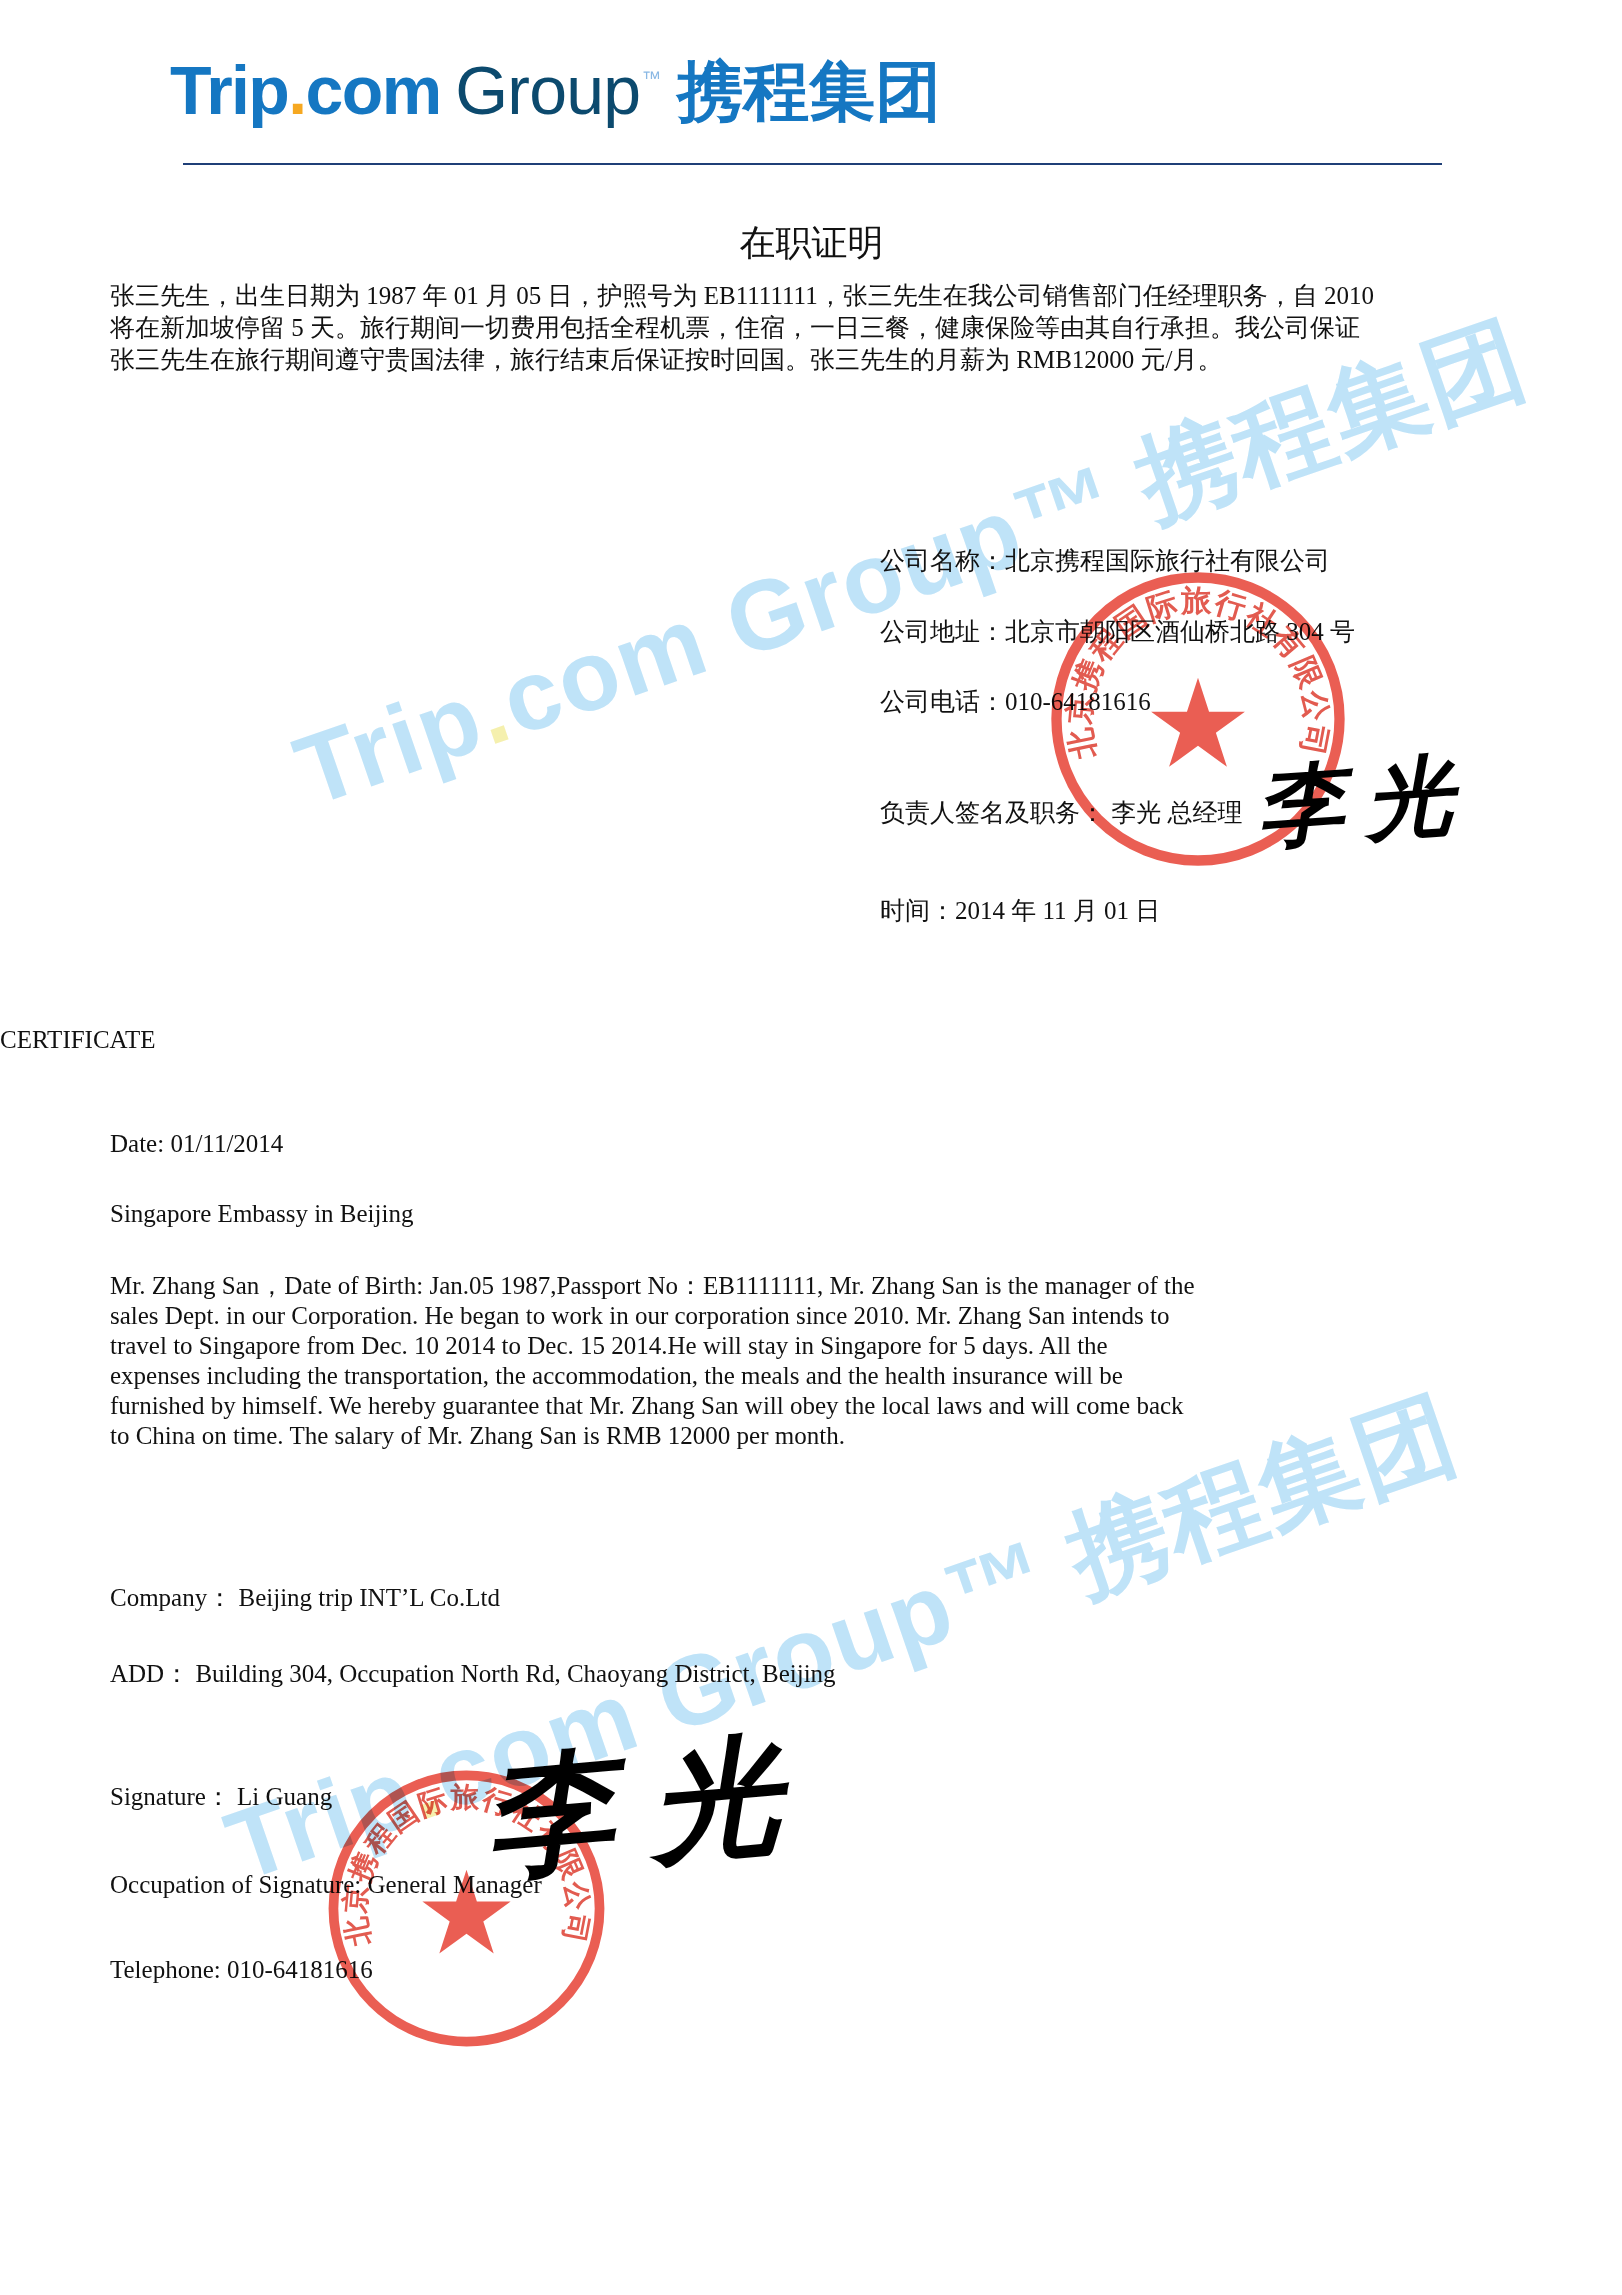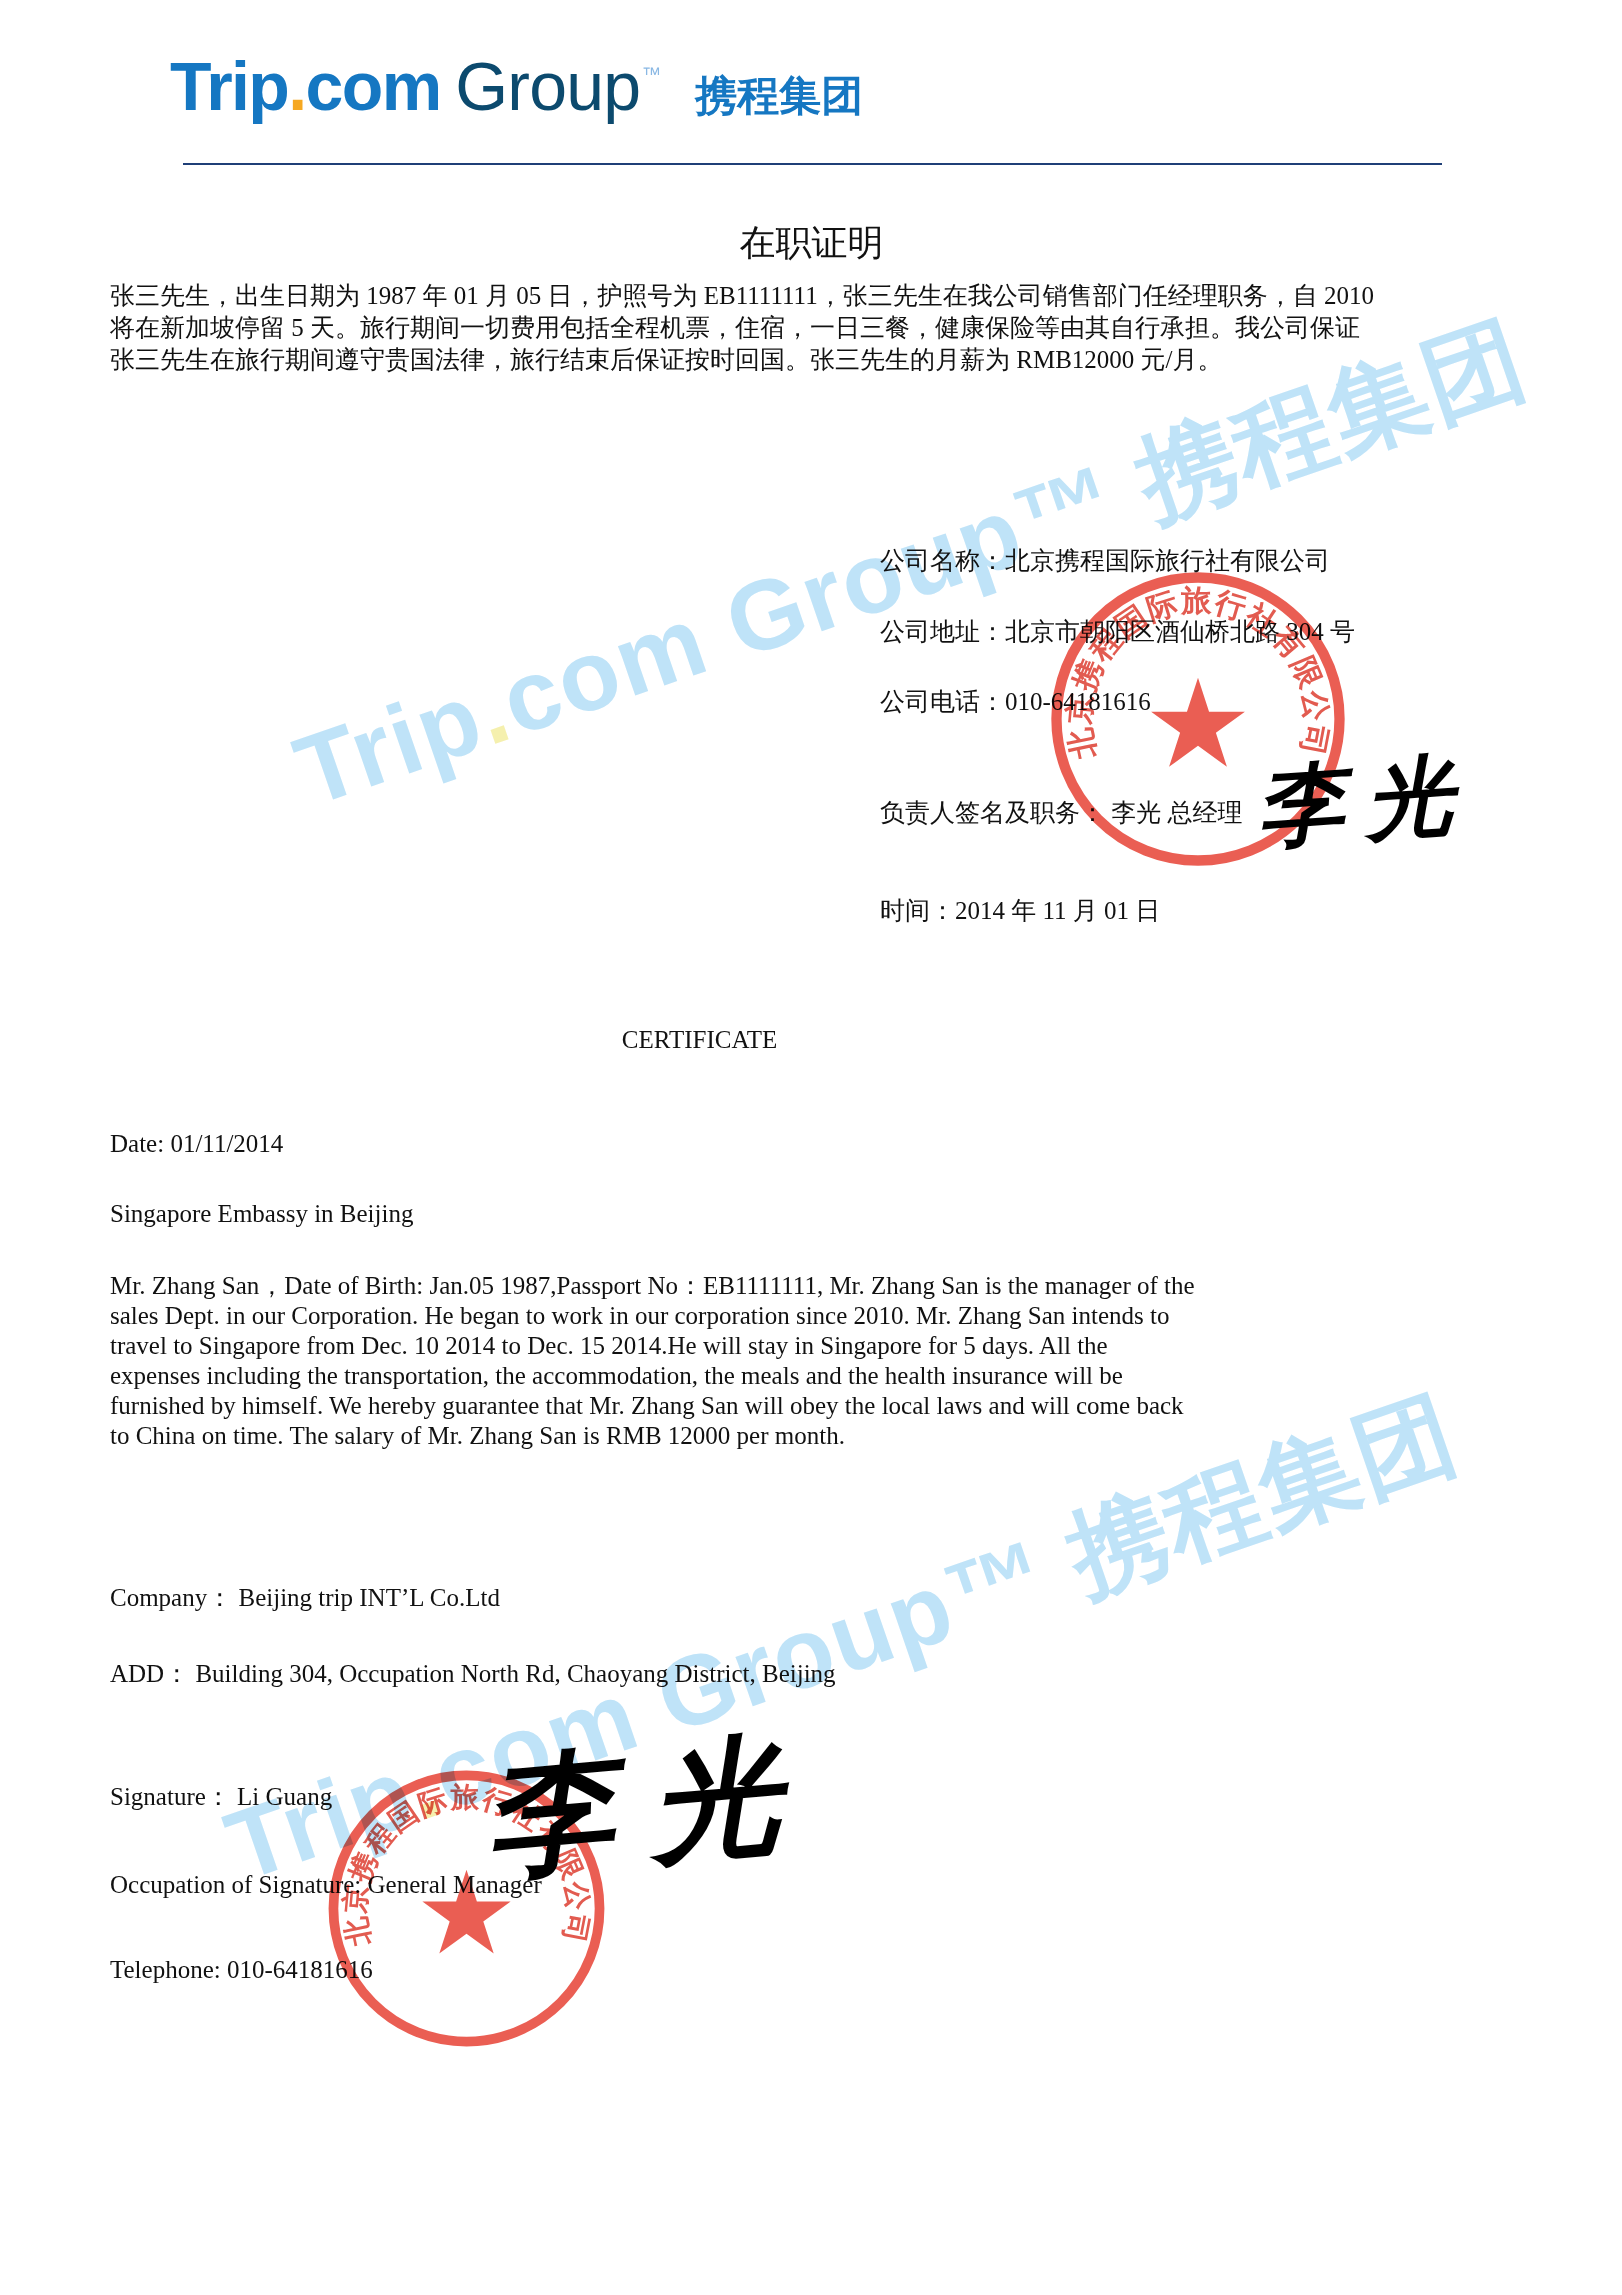--- a/index.html
+++ b/index.html
@@ -14,26 +14,26 @@
   .wm2{left:231px;top:1797px;transform:rotate(-19deg);}
   .wm .wm-dot{color:#f5f0ae;}
 
   
   .logo{position:absolute;left:170px;top:47px;display:flex;align-items:baseline;z-index:1;
         font-family:"Liberation Sans","DejaVu Sans",sans-serif;}
   .logo-trip{font-size:68px;font-weight:800;color:#1577c2;letter-spacing:-1.6px;}
   .logo-dot{color:#f6a821;}
   .logo-group{font-size:68px;font-weight:400;color:#0c4a6e;margin-left:14.6px;letter-spacing:-0.8px;}
   .logo-tm{font-size:19.5px;color:#8ab8e4;margin-left:1.6px;transform:translateY(-29px);display:inline-block;}
-  .logo-cn{font-size:42px;font-weight:700;color:#1577c2;margin-left:34px;}
+  .logo-cn{font-size:66px;font-weight:700;color:#1577c2;margin-left:16px;}
   .rule{position:absolute;left:183px;top:163px;width:1259px;height:2.4px;background:#1f3f77;z-index:1;}
 
   
   .line{position:absolute;font-size:25px;line-height:31px;white-space:nowrap;z-index:1;}
-  .centered{left:0;width:1399px;text-align:center;}
+  .centered{left:0;width:1399px;text-align:left;}
 
   .title{position:absolute;top:191px;left:0;width:1623px;text-align:center;
          font-size:36px;font-weight:400;z-index:1;margin-top:28px;}
 
   .cn-para{position:absolute;left:110px;top:280px;width:1412px;z-index:1;}
   .cn-line{font-size:25px;line-height:32px;white-space:nowrap;}
 
   .en-body{position:absolute;left:110px;top:1271px;width:1416px;z-index:1;}
   .en-line{font-size:25px;line-height:30px;white-space:nowrap;}
 

